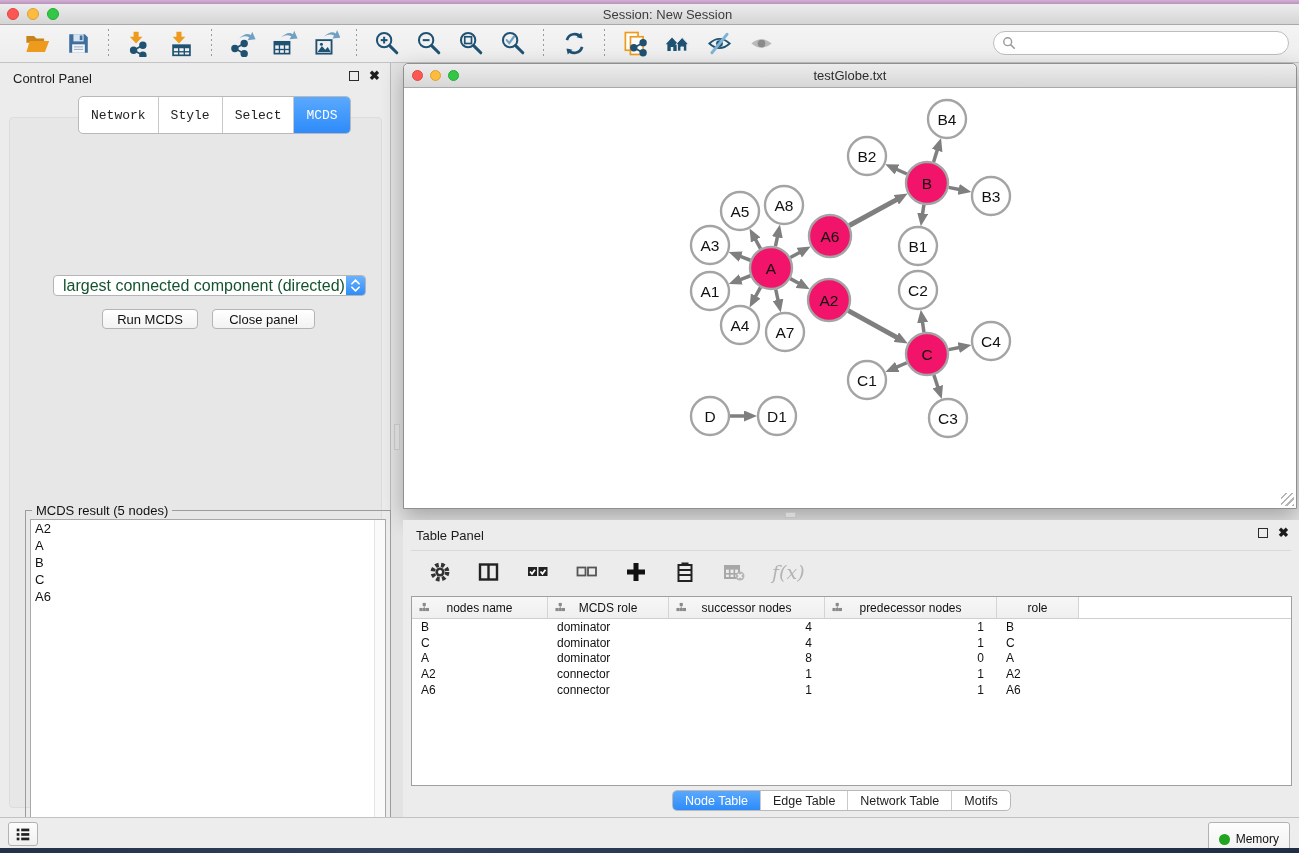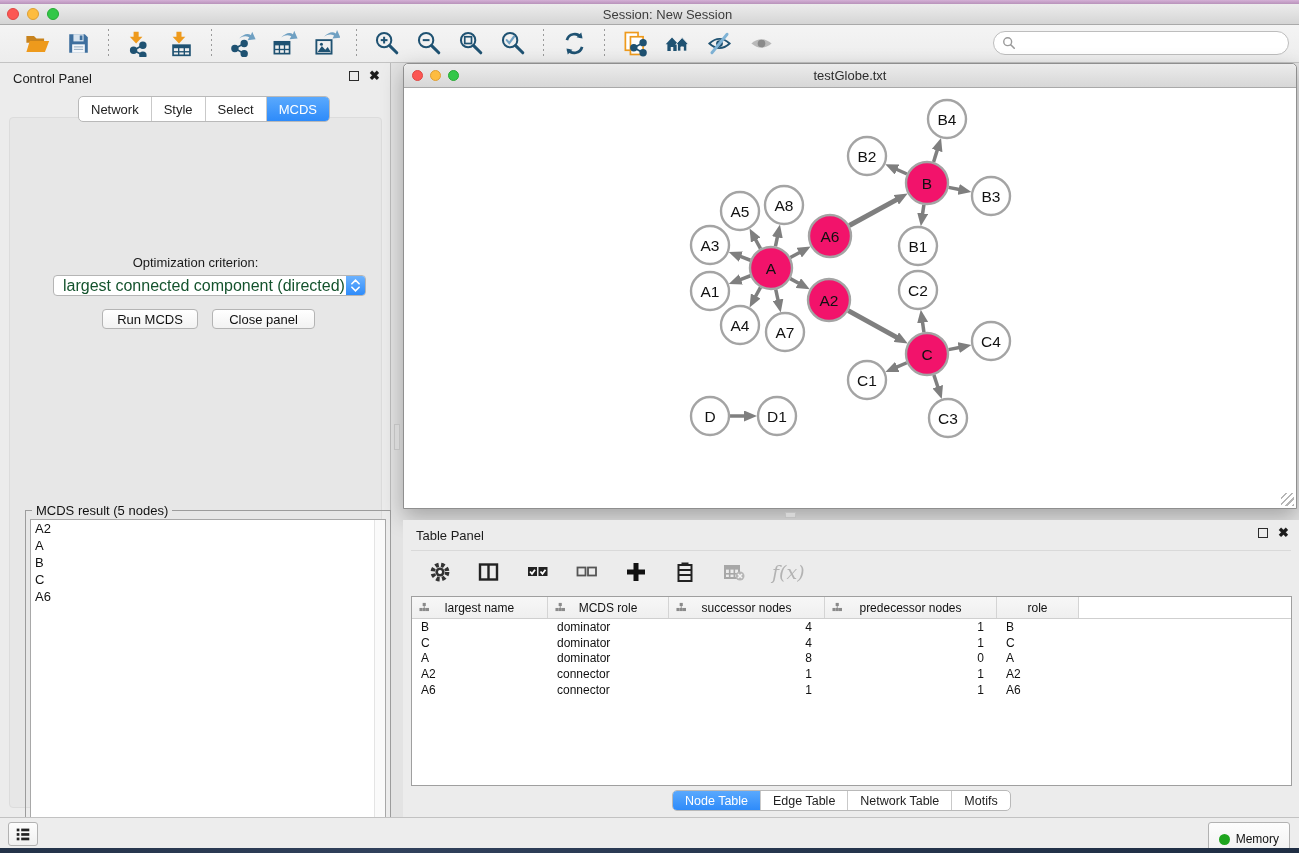--- a/index.html
+++ b/index.html
@@ -47,21 +47,21 @@
   .cp-content { position:absolute; left:9px; top:54px; width:373px; height:753px; height:752px;
     background:#e7e7e7; border:1px solid #dcdcdc; border-radius:4px; height:752px; }
   .cp-content { height:752px; max-height:752px; height:752px; }
   .cp-content { top:54px; bottom:9px; height:auto; }
   .seg { display:inline-flex; border:1px solid #b9b9b9; border-radius:5px;
     background:#fff; overflow:hidden; }
   .seg-item { padding:0 12px; font-size:13px; color:#222; display:flex; align-items:center;
     border-right:1px solid #c9c9c9; height:100%; cursor:default; }
   .seg-item:last-child { border-right:none; }
   .seg-item.active { background:linear-gradient(#5aa9fd,#2e8bfa); color:#fff; }
-  #cp-tabs { position:absolute; left:78px; top:33px; height:26px; z-index:2; }
+  #cp-tabs { position:absolute; left:78px; top:33px; height:38px; z-index:2;font-family:Liberation Mono, monospace; }
   .opt-label { position:absolute; left:0; width:100%; top:137px; text-align:center;
     font-size:13px; color:#1a1a1a; }
   .select { position:absolute; left:43px; top:157px; width:313px; height:21px;
     background:#fff; border:1px solid #b5b5b5; border-radius:4px;
     display:flex; align-items:center; }
   .select .val { flex:1; font-size:16px; padding-left:9px; color:#14532d;
     white-space:nowrap; overflow:hidden; }
   .select .step { width:19px; height:100%; border-radius:0 3px 3px 0;
     background:linear-gradient(#6cb2fe,#2f8cfa); display:flex; flex-direction:column;
     align-items:center; justify-content:center; gap:1px; }
@@ -332,21 +332,20 @@
         <div class="close-x">✖</div>
       </div>
     </div>
     <div class="seg" id="cp-tabs">
         <div class="seg-item">Network</div>
         <div class="seg-item">Style</div>
         <div class="seg-item">Select</div>
         <div class="seg-item active">MCDS</div>
       </div>
     <div class="cp-content">
-      <div class="opt-label">Optimization criterion:</div>
       <div class="select">
         <div class="val">largest connected component (directed)</div>
         <div class="step">
           <svg viewBox="0 0 10 6">
               <path d="M1 5 L5 1 L9 5" fill="none" stroke="#fff" stroke-width="1.8" stroke-linecap="round"></path>
             </svg>
           <svg viewBox="0 0 10 6">
               <path d="M1 1 L5 5 L9 1" fill="none" stroke="#fff" stroke-width="1.8" stroke-linecap="round"></path>
             </svg>
         </div>
@@ -580,21 +579,21 @@
           <div class="nt-hcell" style="width: 136px;">
             <svg viewBox="0 0 12 12">
               <g fill="#8a8a8a">
                 <rect x="4" y="1" width="3.4" height="3.4"></rect>
                 <rect x="0.5" y="6.5" width="3.4" height="3.4"></rect>
                 <rect x="4" y="6.5" width="3.4" height="3.4"></rect>
                 <rect x="7.5" y="6.5" width="3.4" height="3.4"></rect>
                 <line x1="5.7" y1="4.4" x2="5.7" y2="6.5" stroke="#8a8a8a" stroke-width="1"></line>
               </g>
             </svg>
-            <span class="htext">largest name</span>
+            <span class="htext">nodes name</span>
           </div>
           <div class="nt-hcell" style="width: 121px;">
             <svg viewBox="0 0 12 12">
               <g fill="#8a8a8a">
                 <rect x="4" y="1" width="3.4" height="3.4"></rect>
                 <rect x="0.5" y="6.5" width="3.4" height="3.4"></rect>
                 <rect x="4" y="6.5" width="3.4" height="3.4"></rect>
                 <rect x="7.5" y="6.5" width="3.4" height="3.4"></rect>
                 <line x1="5.7" y1="4.4" x2="5.7" y2="6.5" stroke="#8a8a8a" stroke-width="1"></line>
               </g>

